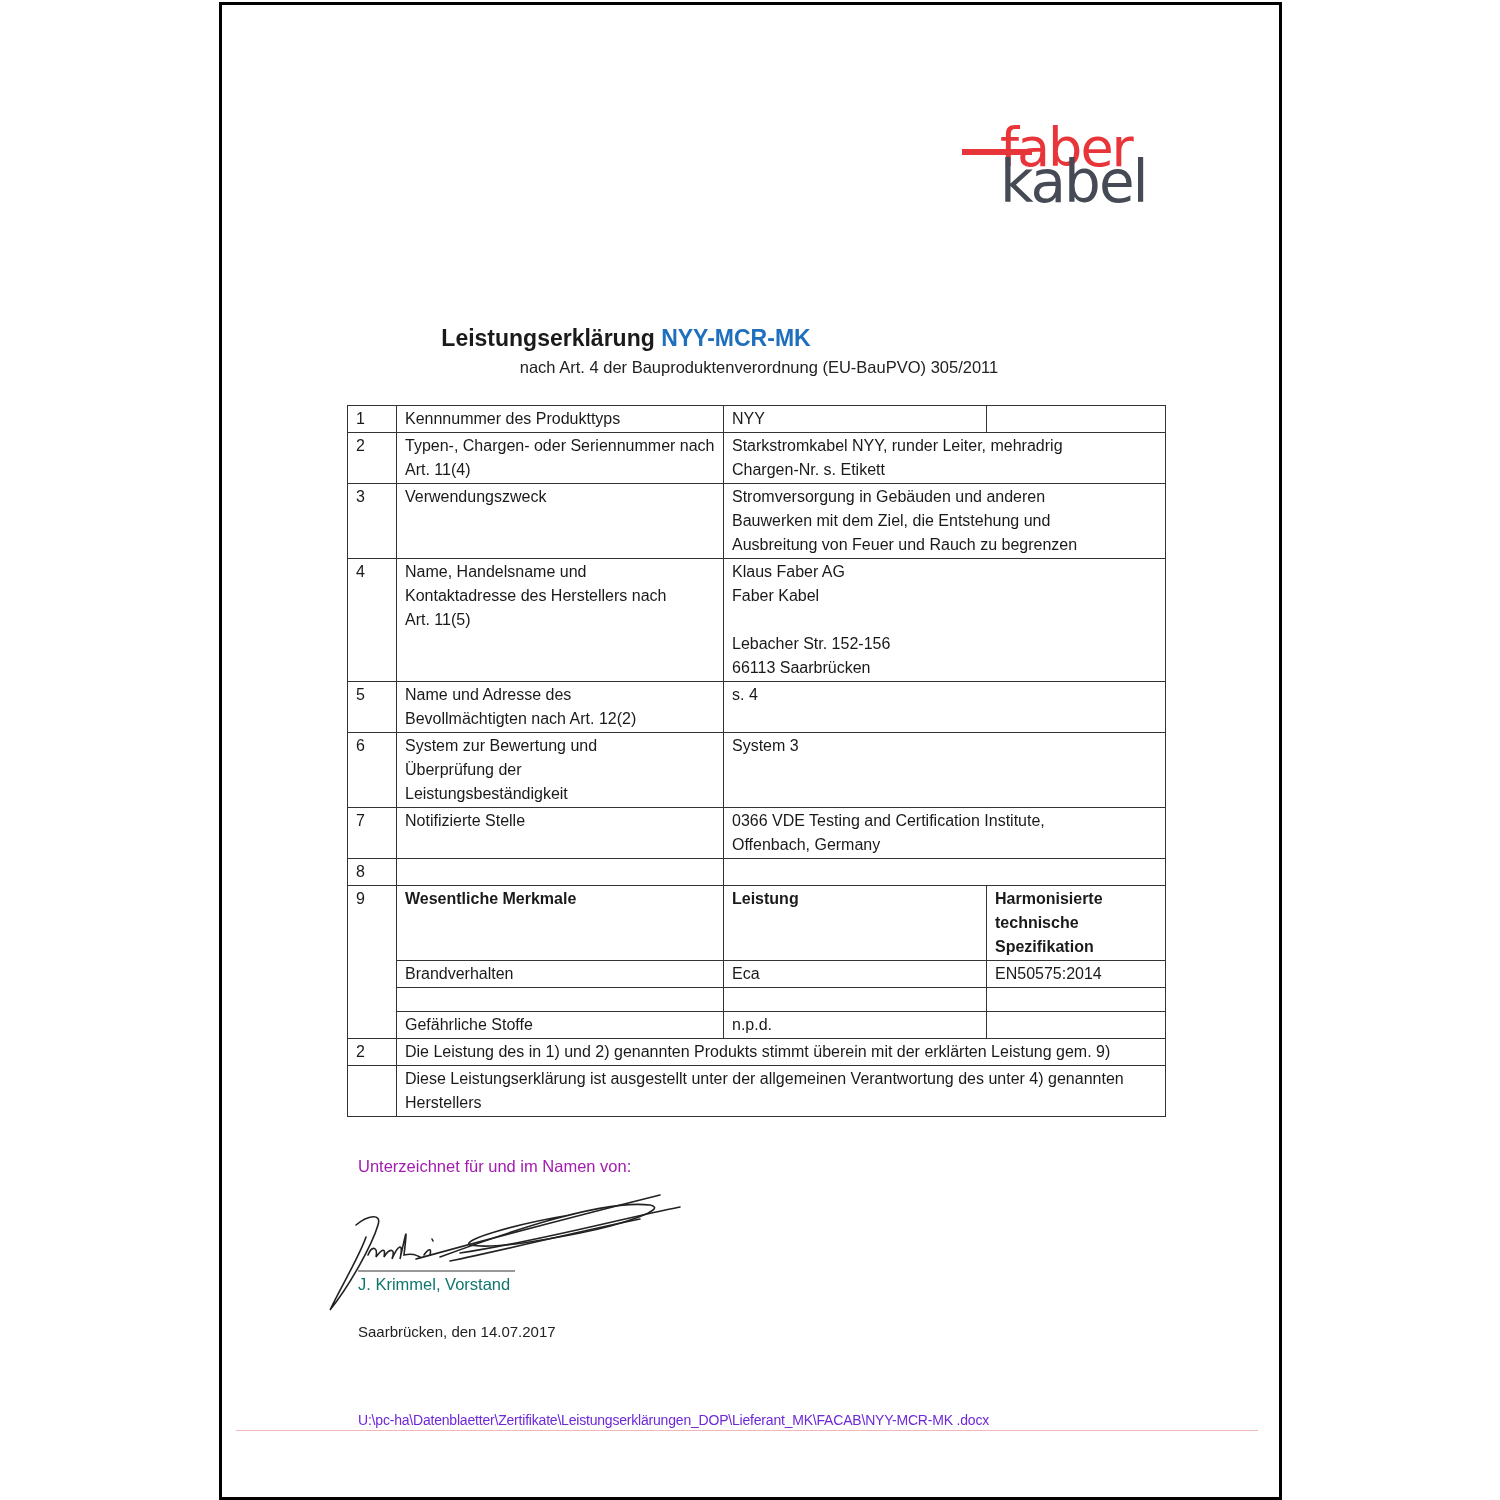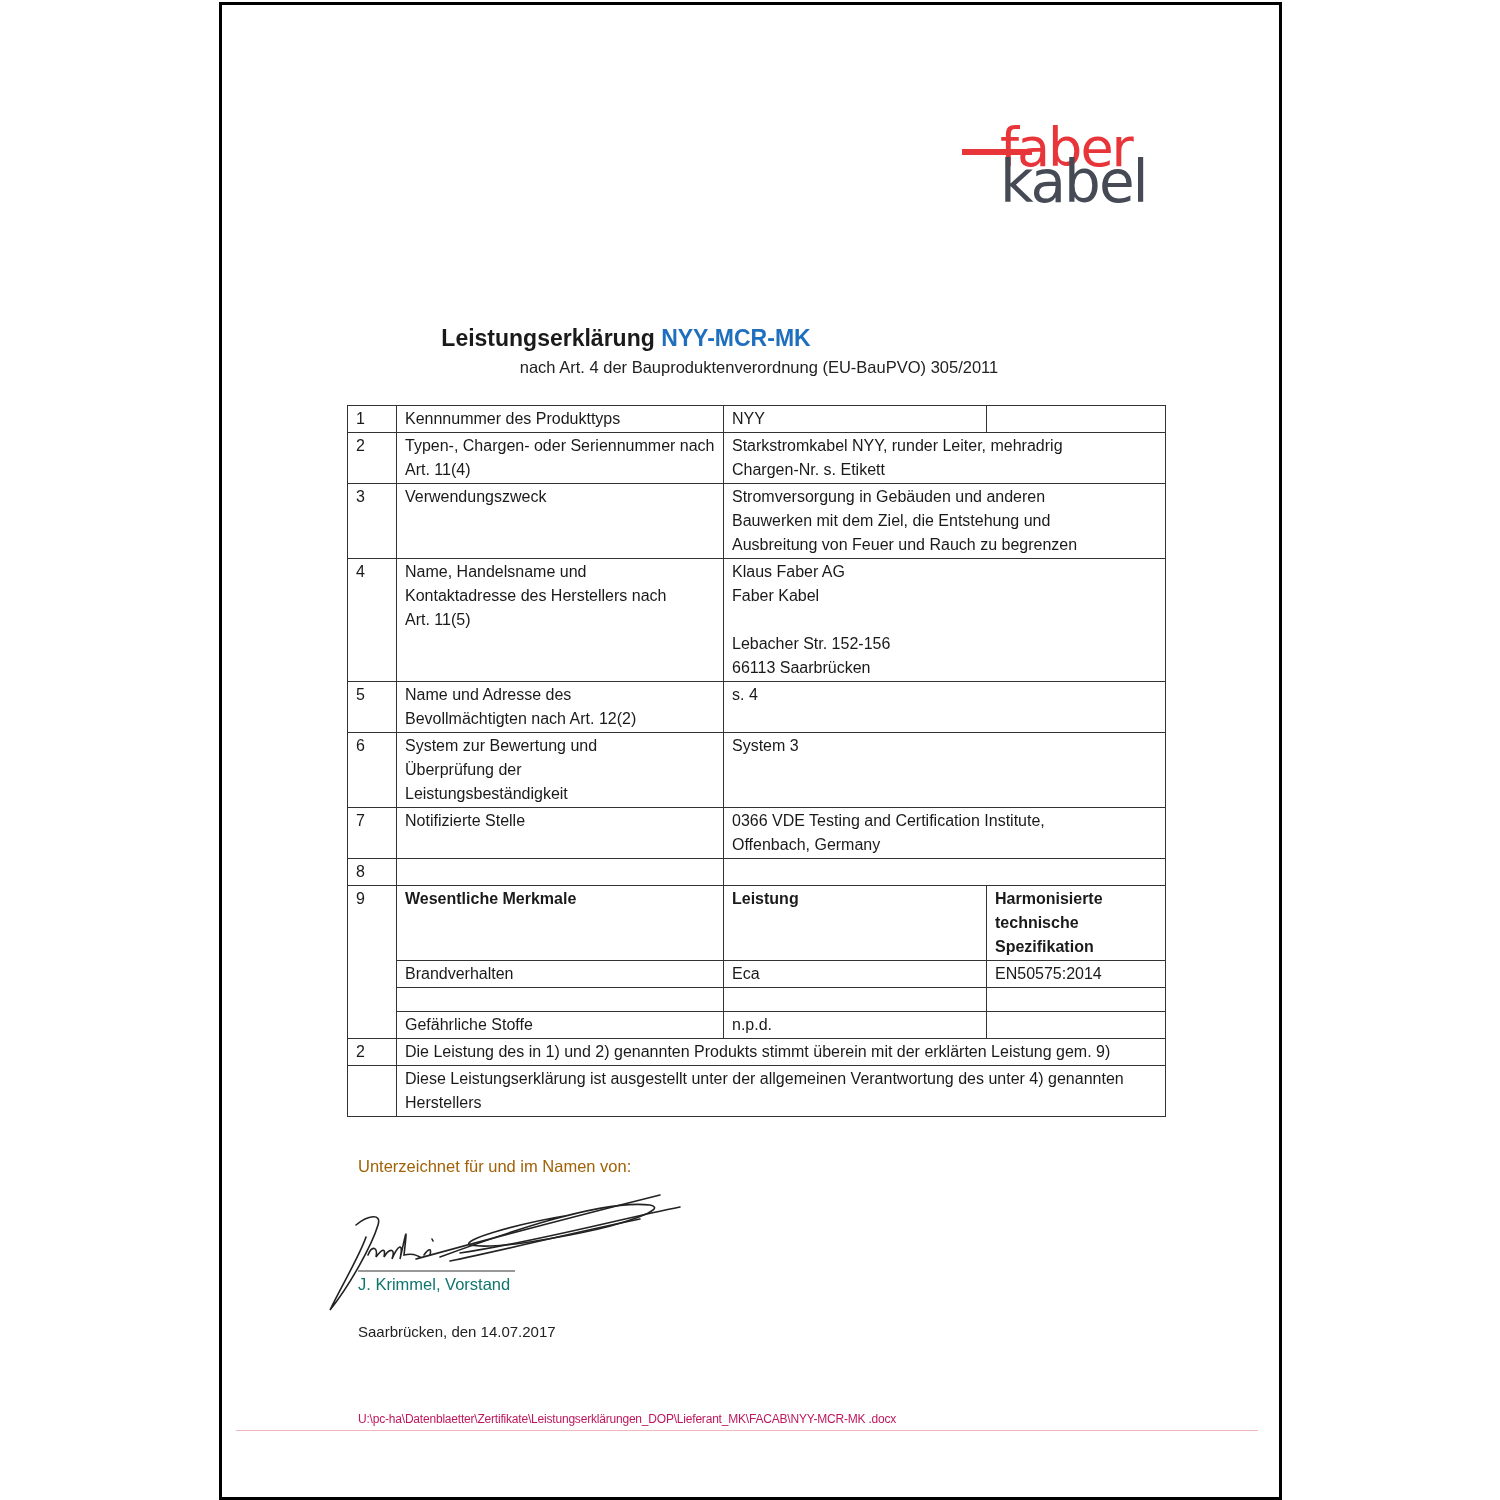--- a/index.html
+++ b/index.html
@@ -11,25 +11,25 @@
     .logo .dash { position:absolute; left:4px; top:31px; width:70px; height:6px; background:#e8353a; }
     .title { position:absolute; left:0; top:325px; width:1252px; text-align:center; font-size:23px; font-weight:bold; color:#1a1a1a; }
     .title .accent { color:#1f6fbf; }
     .subtitle { position:absolute; left:0; top:358px; width:1518px; text-align:center; font-size:16.5px; color:#222; }
     .tbl { position:absolute; left:347px; top:405px; border-collapse:collapse; width:819px; font-size:16px; color:#1a1a1a; }
     .tbl td { border:1.5px solid #333; vertical-align:top; padding:1px 8px; line-height:24px; }
     .tbl td.num { width:32px; padding-left:8px; }
     .tbl td.c2 { width:310px; }
     .tbl td.c3 { width:246px; }
     .tbl .b { font-weight:bold; }
-    .sig-label { position:absolute; left:358px; top:1157px; font-size:16.5px; color:#a16207; }
+    .sig-label { position:absolute; left:358px; top:1157px; font-size:16.5px; color:#a21caf; }
     .signature { position:absolute; left:320px; top:1185px; width:380px; height:130px; }
     .signer { position:absolute; left:358px; top:1275px; font-size:16.5px; color:#0f766e; }
     .place-date { position:absolute; left:358px; top:1323px; font-size:15px; color:#222; }
-    .footer-path { position:absolute; left:358px; top:1412px; font-size:12px; color:#be185d; letter-spacing:-0.2px; }
+    .footer-path { position:absolute; left:358px; top:1412px; font-size:14px; color:#6d28d9; letter-spacing:-0.2px; }
     .footer-rule { position:absolute; left:236px; top:1430px; width:1022px; height:1px; background:#f0b8bc; }
   </style>
 </head>
 <body>
 
 <div class="page"></div>
 
 <div class="logo">
   <div class="dash"></div>
   <div class="faber">faber</div>

